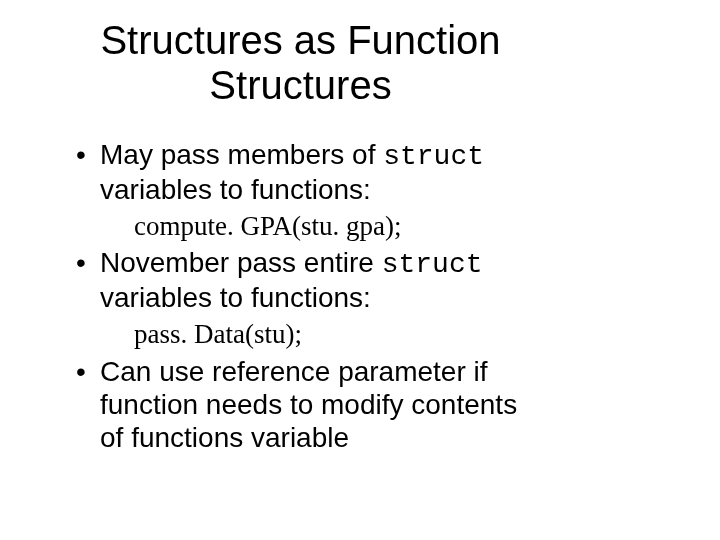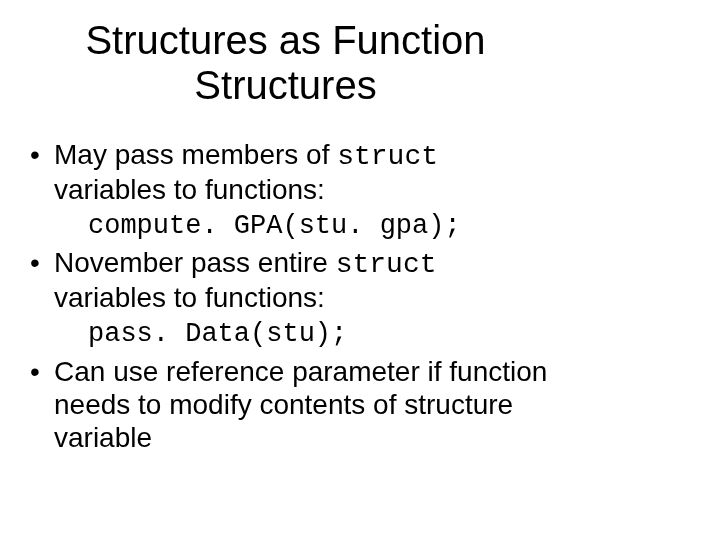--- a/index.html
+++ b/index.html
@@ -9,51 +9,51 @@
     height: 540px;
     background: #ffffff;
     font-family: Arial, Helvetica, sans-serif;
     color: #000000;
     overflow: hidden;
   }
   .slide {
     box-sizing: border-box;
     width: 591px;
     height: 540px;
-    padding: 18px 40px 26px 20px;
+    padding: 18px 40px 26px 50px;
   }
   .title {
     text-align: center;
     font-size: 40px;
     line-height: 1.12;
     margin: 0 0 30px 0;
     font-weight: normal;
   }
   ul.main {
     list-style: none;
-    margin: 0;
+    margin: 16px;
     padding: 0;
   }
   ul.main > li {
     position: relative;
     padding-left: 34px;
     font-size: 28px;
     line-height: 1.18;
     margin-bottom: 4px;
   }
   ul.main > li::before {
     content: "•";
     position: absolute;
     left: 10px;
     top: 0;
     font-size: 28px;
     line-height: 1.18;
   }
   .code-line {
-    font-family: Liberation Mono, monospace;
+    font-family: Liberation Serif, serif;
     font-size: 27px;
     padding-left: 68px;
     line-height: 1.2;
     margin: 4px 0 4px 0;
     white-space: pre;
   }
   .mono {
     font-family: "Courier New", Courier, monospace;
   }
 </style>
@@ -75,18 +75,18 @@
 
     <div class="code-line">compute. GPA(stu. gpa);</div>
 
     <li>
       <span>November pass entire </span><span class="mono">struct</span><span> variables to functions:</span>
     </li>
 
     <div class="code-line">pass. Data(stu);</div>
 
     <li>
-      <span>Can use reference parameter if function needs to modify contents of structure variable</span>
+      <span>Can use reference parameter if function needs to modify contents of functions variable</span>
     </li>
 
   </ul>
 
 </div>
 
 </body></html>

